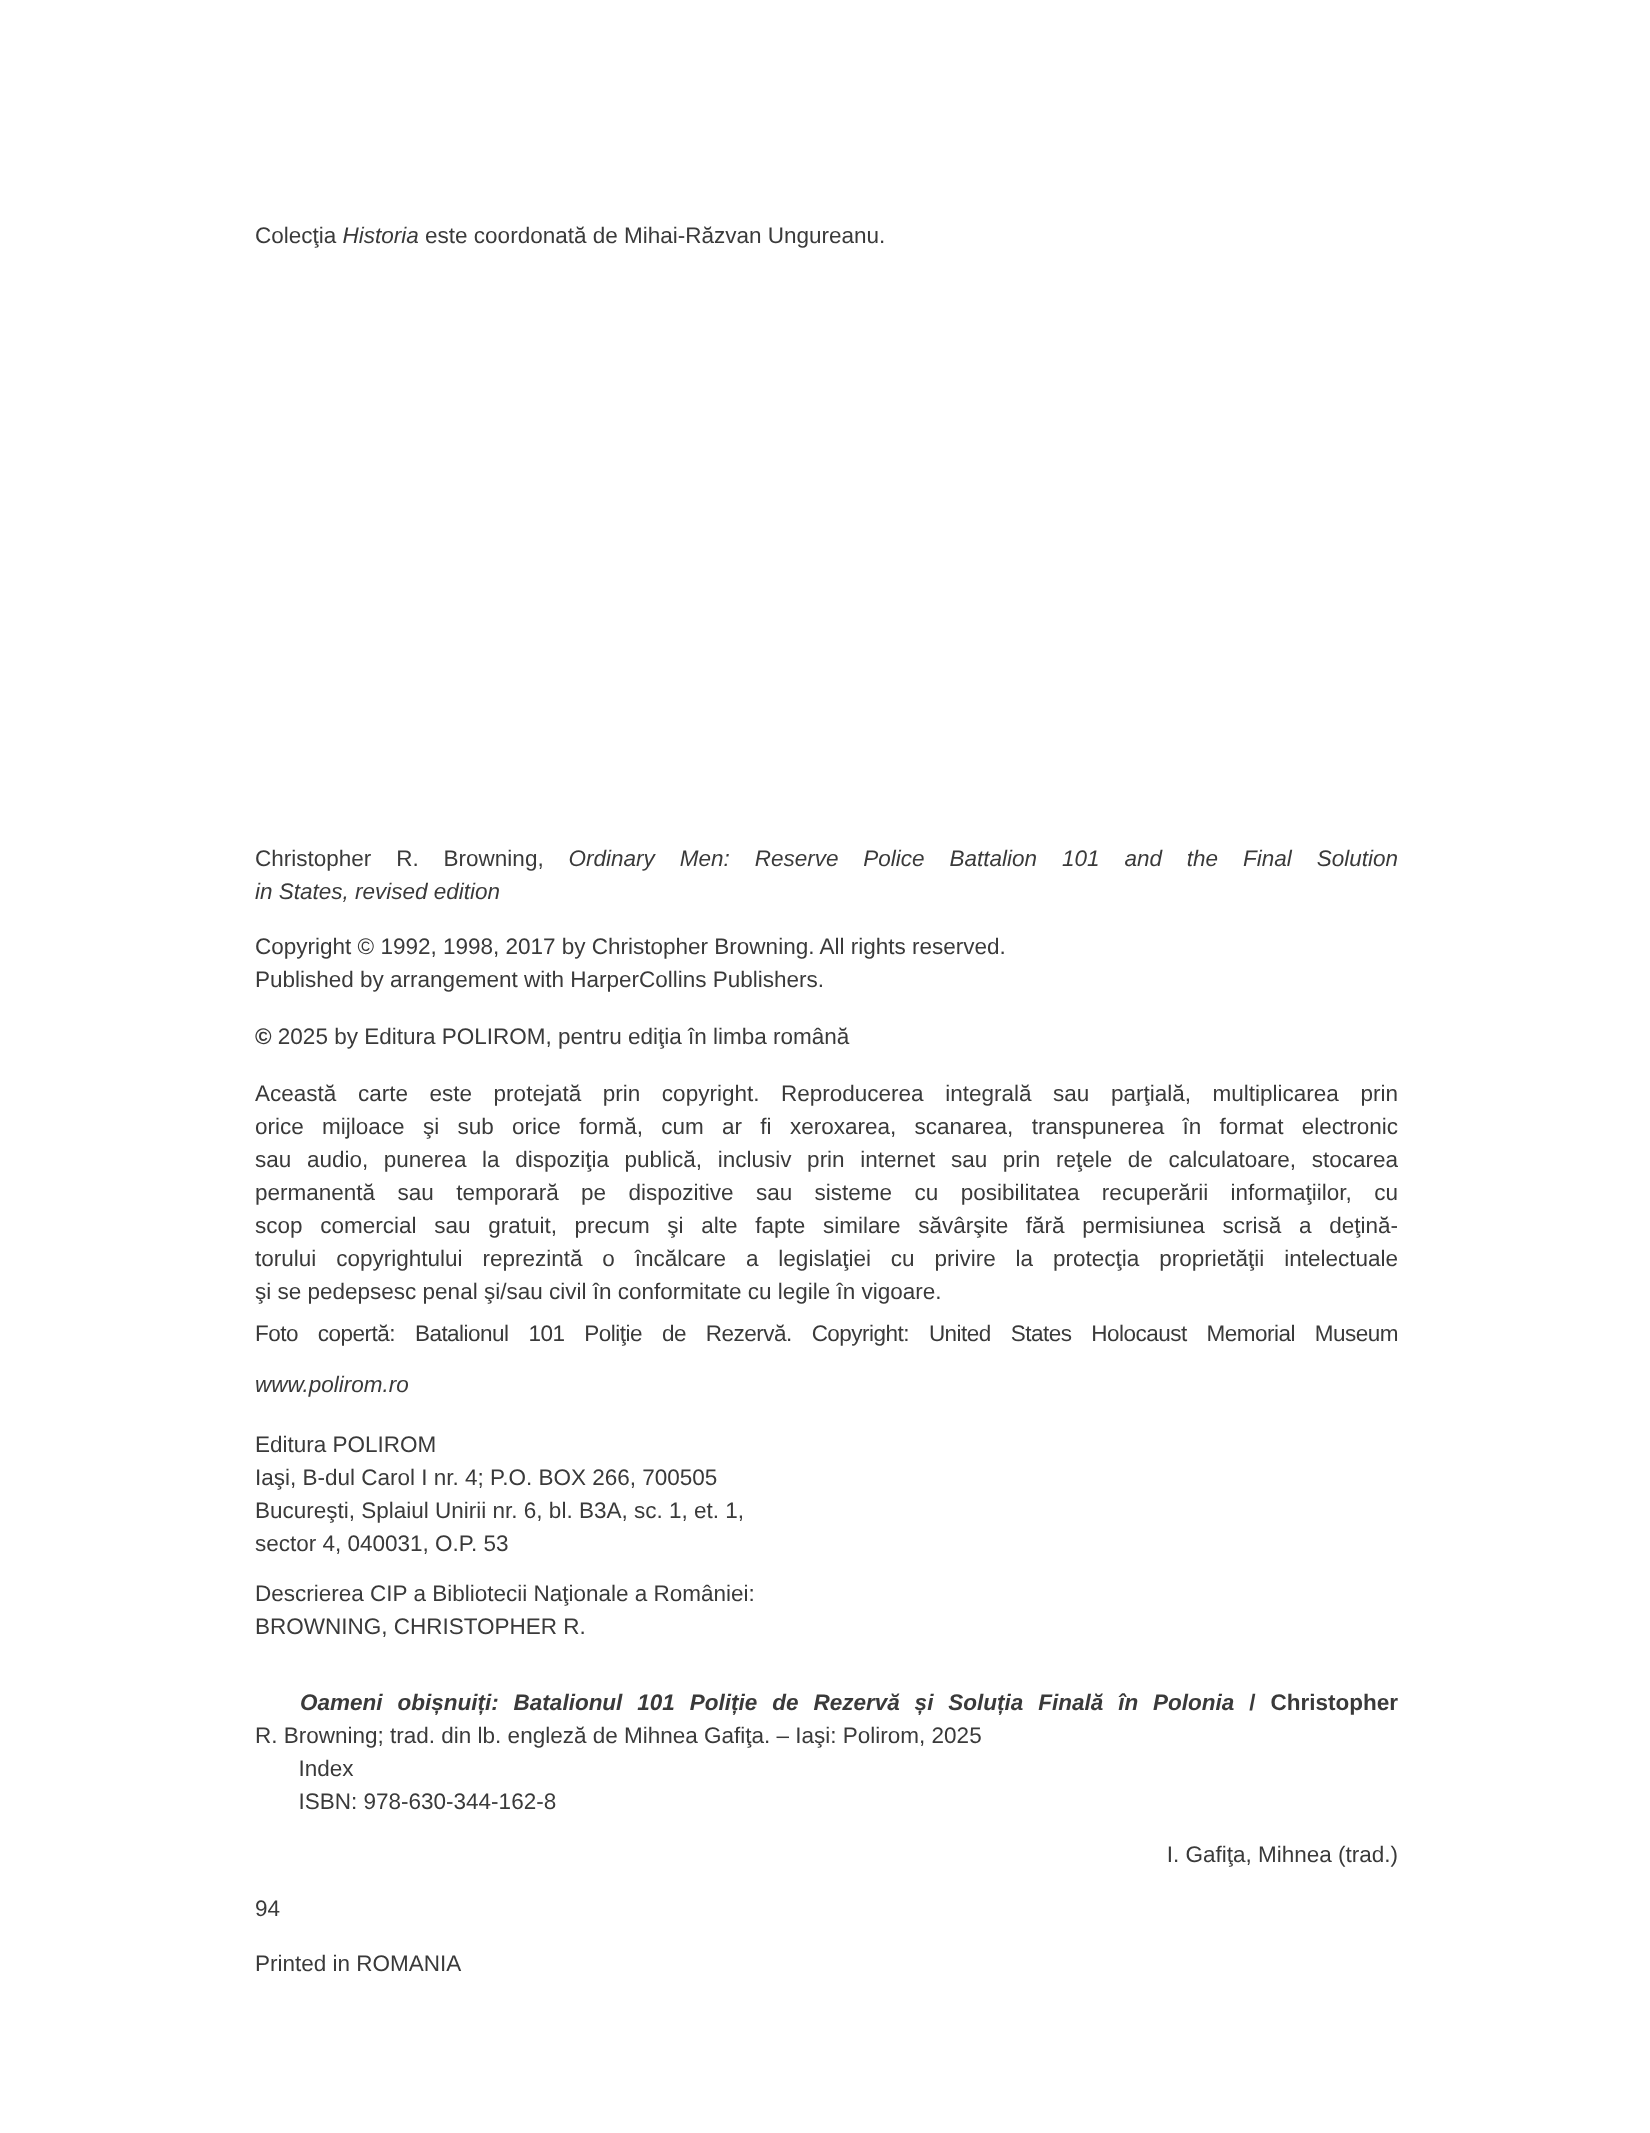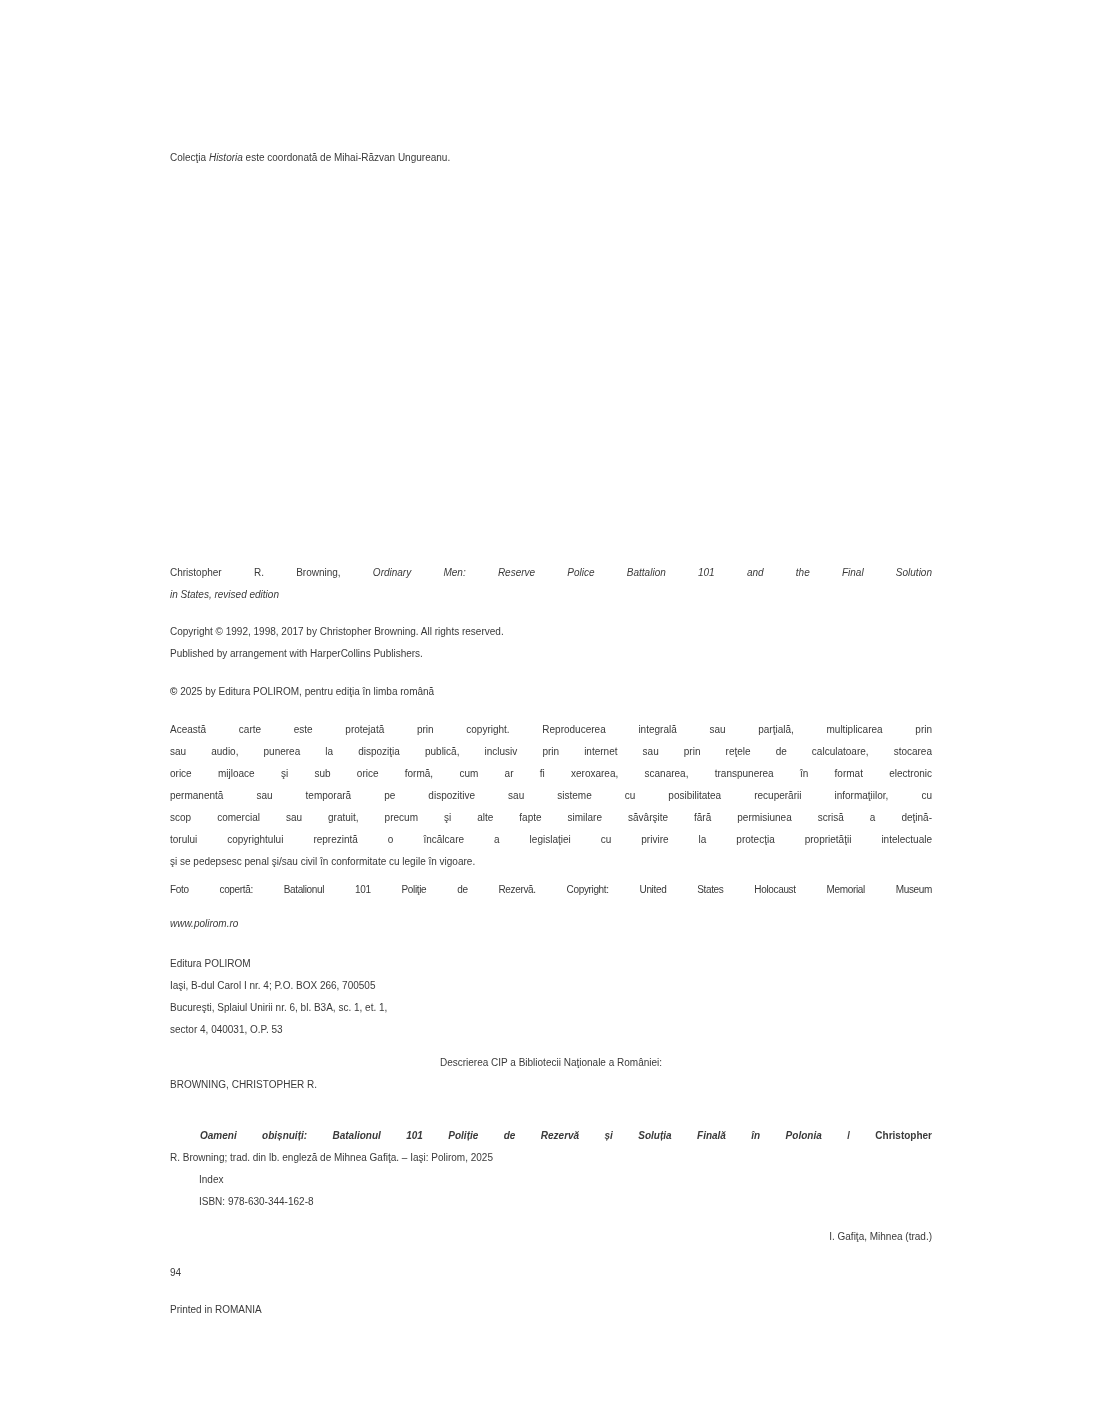--- a/index.html
+++ b/index.html
@@ -2,21 +2,21 @@
 <html><head>
 <meta charset="utf-8">
 <style>
   html,body{margin:0;padding:0;background:#ffffff;}
   .page{
     position:relative;
     width:1100px;
     height:1422px;
     background:#ffffff;
     font-family:"Liberation Sans","DejaVu Sans",sans-serif;
-    font-size:10px;
+    font-size:15px;
     line-height:22px;
     color:#3a3a3a;
     overflow:hidden;
   }
   .block{position:absolute;left:170px;width:762px;}
   .it{font-style:italic;}
   .b{font-weight:bold;}
   .just{text-align:justify;text-align-last:justify;}
   .tight{letter-spacing:-0.35px;word-spacing:-0.5px;}
   .indent{padding-left:29px;}
@@ -42,40 +42,40 @@
     <div>Copyright © 1992, 1998, 2017 by Christopher Browning. All rights reserved.</div>
     <div>Published by arrangement with HarperCollins Publishers.</div>
   </div>
 
   <div class="block" style="top:681px;">
     <span class="b">©</span><span> 2025 by Editura POLIROM, pentru ediţia în limba română</span>
   </div>
 
   <div class="block" style="top:719px;">
     <div class="just">Această carte este protejată prin copyright. Reproducerea integrală sau parţială, multiplicarea prin</div>
+    <div class="just">orice mijloace şi sub orice formă, cum ar fi xeroxarea, scanarea, transpunerea în format electronic</div>
     <div class="just">sau audio, punerea la dispoziţia publică, inclusiv prin internet sau prin reţele de calculatoare, stocarea</div>
-    <div class="just">orice mijloace şi sub orice formă, cum ar fi xeroxarea, scanarea, transpunerea în format electronic</div>
     <div class="just">permanentă sau temporară pe dispozitive sau sisteme cu posibilitatea recuperării informaţiilor, cu</div>
     <div class="just">scop comercial sau gratuit, precum şi alte fapte similare săvârşite fără permisiunea scrisă a deţină-</div>
     <div class="just">torului copyrightului reprezintă o încălcare a legislaţiei cu privire la protecţia proprietăţii intelectuale</div>
     <div>şi se pedepsesc penal şi/sau civil în conformitate cu legile în vigoare.</div>
   </div>
 
   <div class="block tight just" style="top:879px;">Foto copertă: Batalionul 101 Poliţie de Rezervă. Copyright: United States Holocaust Memorial Museum</div>
 
   <div class="block it" style="top:913px;">www.polirom.ro</div>
 
   <div class="block" style="top:953px;">
     <div>Editura POLIROM</div>
     <div>Iaşi, B-dul Carol I nr. 4; P.O. BOX 266, 700505</div>
     <div>Bucureşti, Splaiul Unirii nr. 6, bl. B3A, sc. 1, et. 1,</div>
     <div>sector 4, 040031, O.P. 53</div>
   </div>
 
-  <div class="block" style="top:1052px;text-align:center;">Descrierea CIP a Bibliotecii Naţionale a României:</div>
+  <div class="block" style="top:1052px;">Descrierea CIP a Bibliotecii Naţionale a României:</div>
 
   <div class="block" style="top:1074px;">BROWNING, CHRISTOPHER R.</div>
 
   <div class="block" style="top:1125px;">
     <div class="just cip-first">
       <span class="it">Oameni obișnuiți: Batalionul 101 Poliție de Rezervă și Soluția Finală în Polonia</span><span> / Christopher</span>
     </div>
     <div>R. Browning; trad. din lb. engleză de Mihnea Gafiţa. – Iaşi: Polirom, 2025</div>
     <div class="indent">Index</div>
     <div class="indent">ISBN: 978-630-344-162-8</div>

